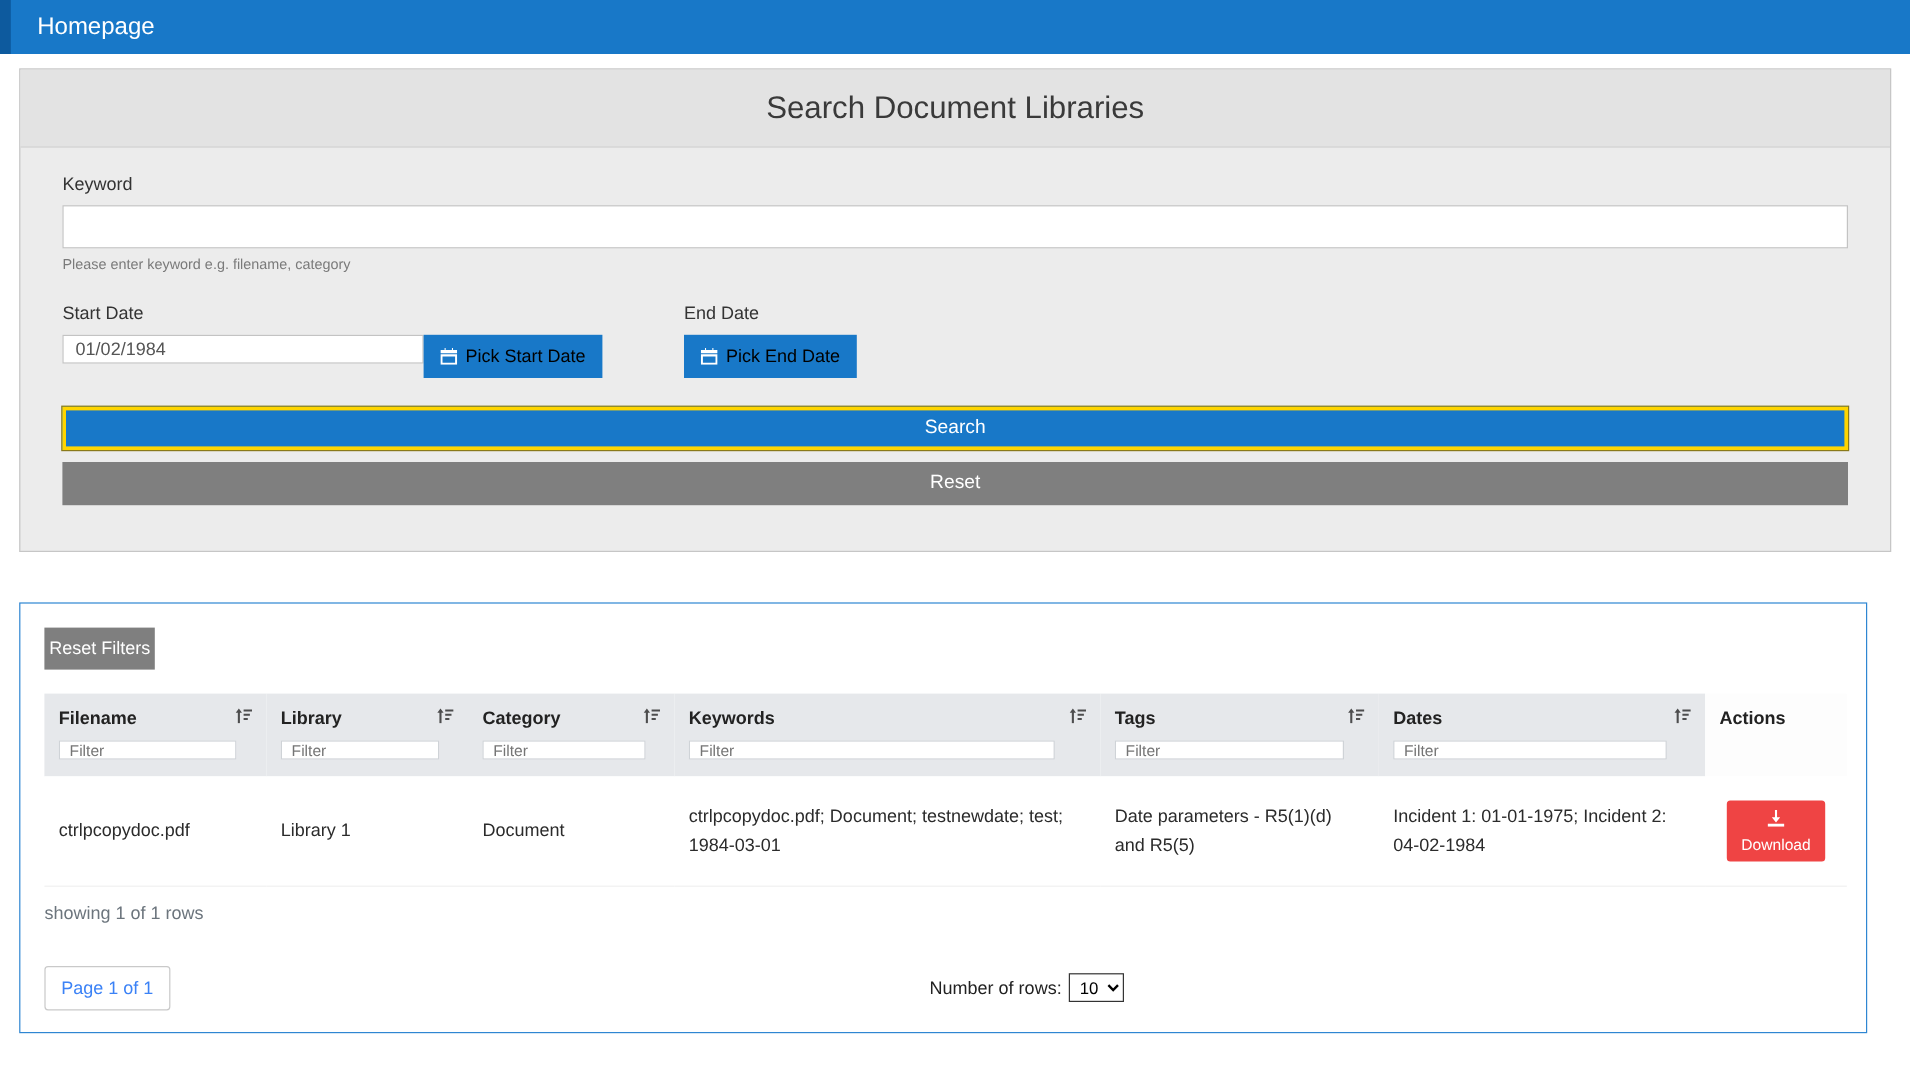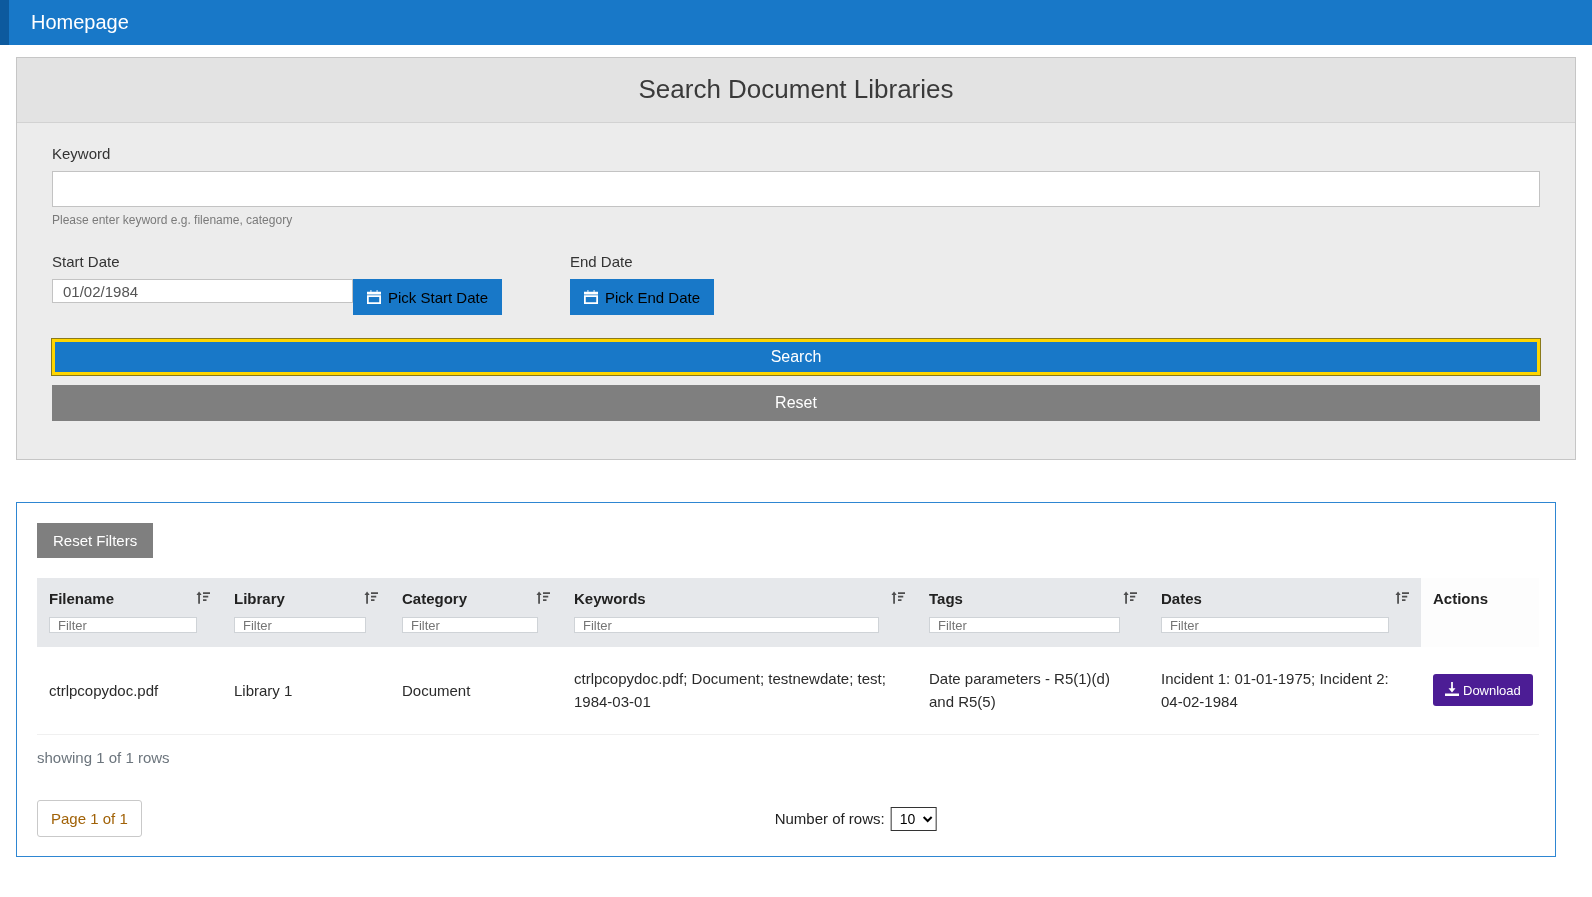--- a/index.html
+++ b/index.html
@@ -25,45 +25,45 @@
   .date-input-row { display: flex; }
   .date-input { flex: 1; height: 24px; border: 1px solid #c3c3c3; background: #fff; font-size: 15px; padding: 0 10px; color: #555; outline: none; font-family: "Liberation Sans", sans-serif; }
   .pick-btn { height: 36px; background: #1878c8; color: #000000; border: none; font-size: 15px; padding: 0 14px; display: flex; align-items: center; gap: 7px; cursor: pointer; font-family: "Liberation Sans", sans-serif; white-space: nowrap; }
   .pick-btn svg { display: block; }
 
   .search-btn { display: block; width: 100%; height: 36px; margin-top: 24px; background: #1878c8; color: #fff; border: 3px solid #ffd500; box-shadow: 0 0 0 1px #8a7a1a; font-size: 16px; cursor: pointer; font-family: "Liberation Sans", sans-serif; }
   .reset-btn { display: block; width: 100%; height: 36px; margin-top: 10px; background: #7f7f7f; color: #fff; border: none; font-size: 16px; cursor: pointer; font-family: "Liberation Sans", sans-serif; }
 
   
   .results-panel { margin: 42px 36px 0 16px; border: 1px solid #2e86d2; background: #fff; padding: 20px 20px 18px 20px; }
-  .reset-filters-btn { background: #7f7f7f; color: #fff; border: none; font-size: 15px; padding: 9px 16px; cursor: pointer; font-family: "Liberation Sans", sans-serif; }
+  .reset-filters-btn { background: #7f7f7f; color: #fff; border: none; font-size: 15px; padding: 9px 4px; cursor: pointer; font-family: "Liberation Sans", sans-serif; }
 
   table.results { width: 100%; border-collapse: collapse; margin-top: 20px; table-layout: fixed; }
   table.results col.c-filename { width: 185px; }
   table.results col.c-library  { width: 168px; }
   table.results col.c-category { width: 172px; }
   table.results col.c-keywords { width: 355px; }
   table.results col.c-tags     { width: 232px; }
   table.results col.c-dates    { width: 272px; }
   table.results col.c-actions  { width: 118px; }
 
   thead th { background: #e6e8eb; text-align: left; vertical-align: top; padding: 12px 12px 4px 12px; font-size: 15px; color: #222; font-weight: 700; }
   thead th.actions-th { background: #fdfdfd; }
   .th-label-row { display: flex; align-items: center; justify-content: space-between; cursor: pointer; }
   .sort-icon { flex: 0 0 auto; margin-left: 6px; opacity: .85; }
   thead th .filter-input { width: 92%; height: 16px; border: 1px solid #cfd3d7; background: #fff; font-size: 13px; padding: 0 8px; color: #333; margin: 10px 0 10px 0; font-weight: 400; outline: none; font-family: "Liberation Sans", sans-serif; }
 
   tbody td { padding: 20px 12px; font-size: 15px; color: #2b2b2b; vertical-align: middle; background: #fff; border-bottom: 1px solid #f0f0f0; line-height: 1.55; }
   td.actions-td { text-align: center; }
-  .download-btn { background: #4c1d95; color: #fff; border: none; border-radius: 3px; padding: 8px 12px 7px 12px; font-size: 13px; cursor: pointer; display: inline-flex; flex-direction: row; align-items: center; gap: 4px; font-family: "Liberation Sans", sans-serif; }
+  .download-btn { background: #ef4444; color: #fff; border: none; border-radius: 3px; padding: 8px 12px 7px 12px; font-size: 13px; cursor: pointer; display: inline-flex; flex-direction: column; align-items: center; gap: 4px; font-family: "Liberation Sans", sans-serif; }
 
   .showing-text { font-size: 15px; color: #6c757d; margin-top: 14px; }
 
   .results-footer { display: flex; align-items: center; margin-top: 34px; position: relative; height: 38px; }
-  .page-btn { background: #fff; border: 1px solid #c9c9c9; border-radius: 3px; color: #a16207; font-size: 15px; padding: 9px 13px; cursor: pointer; font-family: "Liberation Sans", sans-serif; }
+  .page-btn { background: #fff; border: 1px solid #c9c9c9; border-radius: 3px; color: #3b82f6; font-size: 15px; padding: 9px 13px; cursor: pointer; font-family: "Liberation Sans", sans-serif; }
   .rows-group { position: absolute; left: 50%; transform: translateX(-7%); display: flex; align-items: center; gap: 6px; }
   .rows-label { font-size: 15px; color: #222; }
   .rows-select { font-size: 14px; padding: 2px 4px; border: 1px solid #333; background: #fff; font-family: "Liberation Sans", sans-serif; }
 </style>
 </head>
 <body>
 
 <div class="topbar">
   <div class="topbar-edge"></div>
   <div class="topbar-title">Homepage</div>

